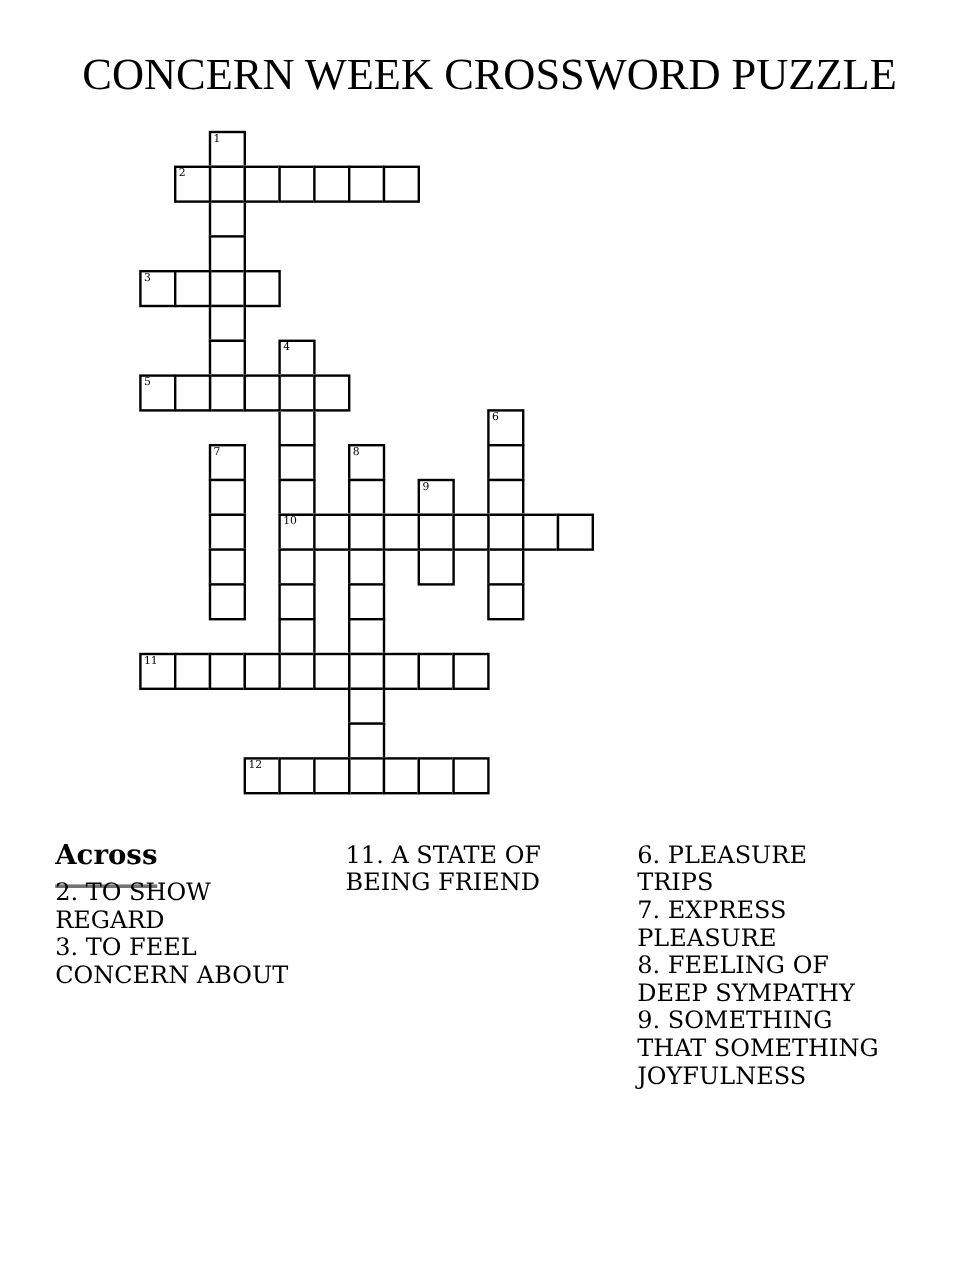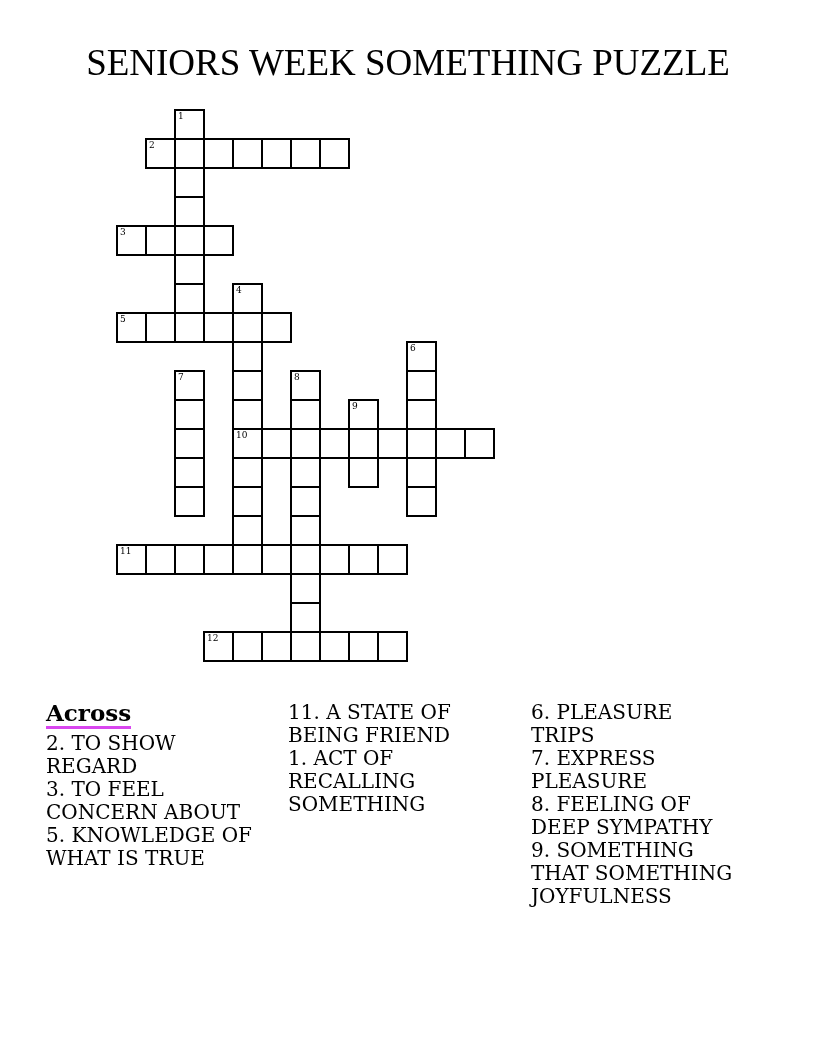--- a/index.html
+++ b/index.html
@@ -52,34 +52,34 @@
   .clue-col.col-0 { left:46px;  width:218px; }
   .clue-col.col-1 { left:288px; width:218px; }
   .clue-col.col-2 { left:531px; width:205px; }
   .clue-heading {
     font-size:23px;
     font-weight:bold;
     line-height:24px;
     margin:0 0 7px 0;
   }
   .clue-heading span {
-    border-bottom:3px solid #d946ef;
-    padding-bottom:0px;
+    border-bottom:3px solid #737373;
+    padding-bottom:11px;
   }
   .clue {
     font-size:20px;
     line-height:23px;
     margin:0;
   }
   .clue b { font-weight:normal; }
 </style>
 </head>
 <body>
 
-<h1 class="title">SENIORS WEEK SOMETHING PUZZLE</h1>
+<h1 class="title">CONCERN WEEK CROSSWORD PUZZLE</h1>
 
 <div id="grid">
     <div class="cell" style="left: 58px; top: 0px;">
       <span class="cellnum">1</span>
     </div>
     <div class="cell" style="left: 58px; top: 29px;"></div>
     <div class="cell" style="left: 58px; top: 58px;"></div>
     <div class="cell" style="left: 58px; top: 87px;"></div>
     <div class="cell" style="left: 58px; top: 116px;"></div>
     <div class="cell" style="left: 58px; top: 145px;"></div>
@@ -173,25 +173,23 @@
     <div class="cell" style="left: 203px; top: 522px;"></div>
     <div class="cell" style="left: 232px; top: 522px;"></div>
     <div class="cell" style="left: 261px; top: 522px;"></div>
   </div>
 
 <div id="clues">
     <div class="clue-col col-0">
       <div class="clue-heading"><span>Across</span></div>
       <p class="clue"><b>2.</b> <span>TO SHOW REGARD</span></p>
       <p class="clue"><b>3.</b> <span>TO FEEL CONCERN ABOUT</span></p>
-      <p class="clue"><b>5.</b> <span>KNOWLEDGE OF WHAT IS TRUE</span></p>
     </div>
     <div class="clue-col col-1">
       <p class="clue"><b>11.</b> <span>A STATE OF BEING FRIEND</span></p>
-      <p class="clue"><b>1.</b> <span>ACT OF RECALLING SOMETHING</span></p>
     </div>
     <div class="clue-col col-2">
       <p class="clue"><b>6.</b> <span>PLEASURE TRIPS</span></p>
       <p class="clue"><b>7.</b> <span>EXPRESS PLEASURE</span></p>
       <p class="clue"><b>8.</b> <span>FEELING OF DEEP SYMPATHY</span></p>
       <p class="clue"><b>9.</b> <span>SOMETHING THAT SOMETHING JOYFULNESS</span></p>
     </div>
   </div>
 
 </body></html>

